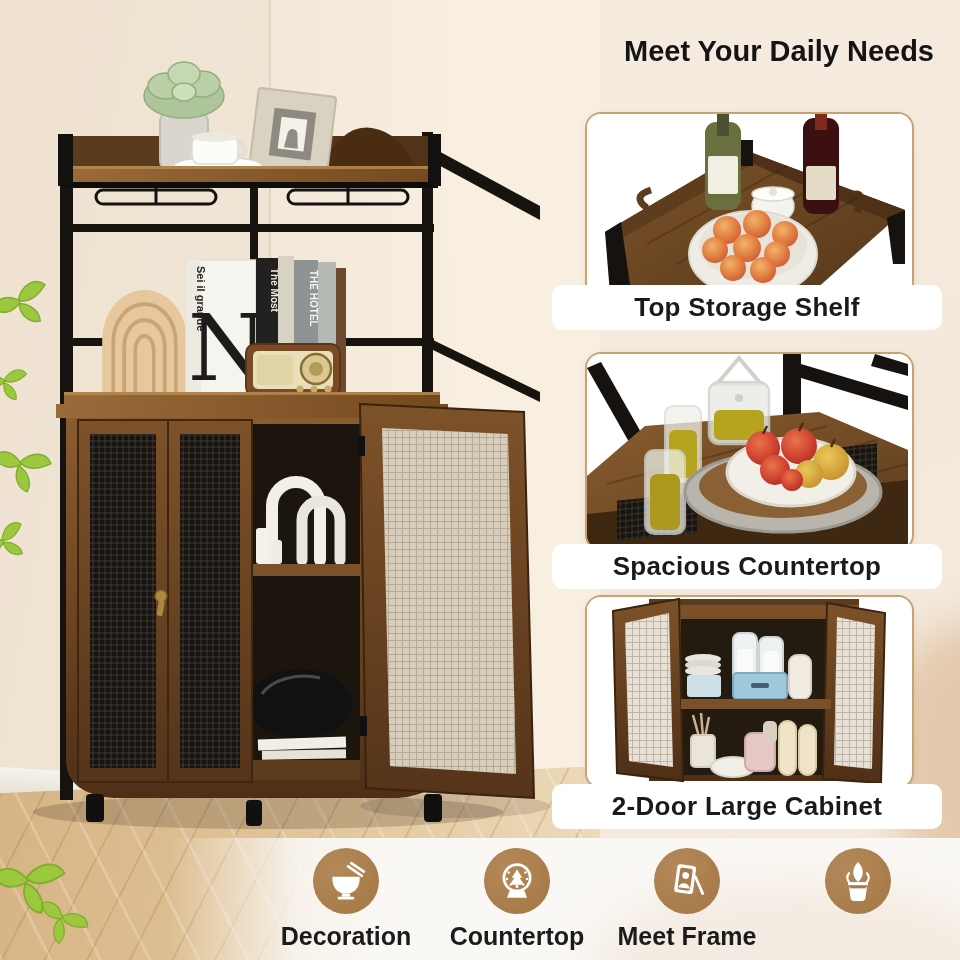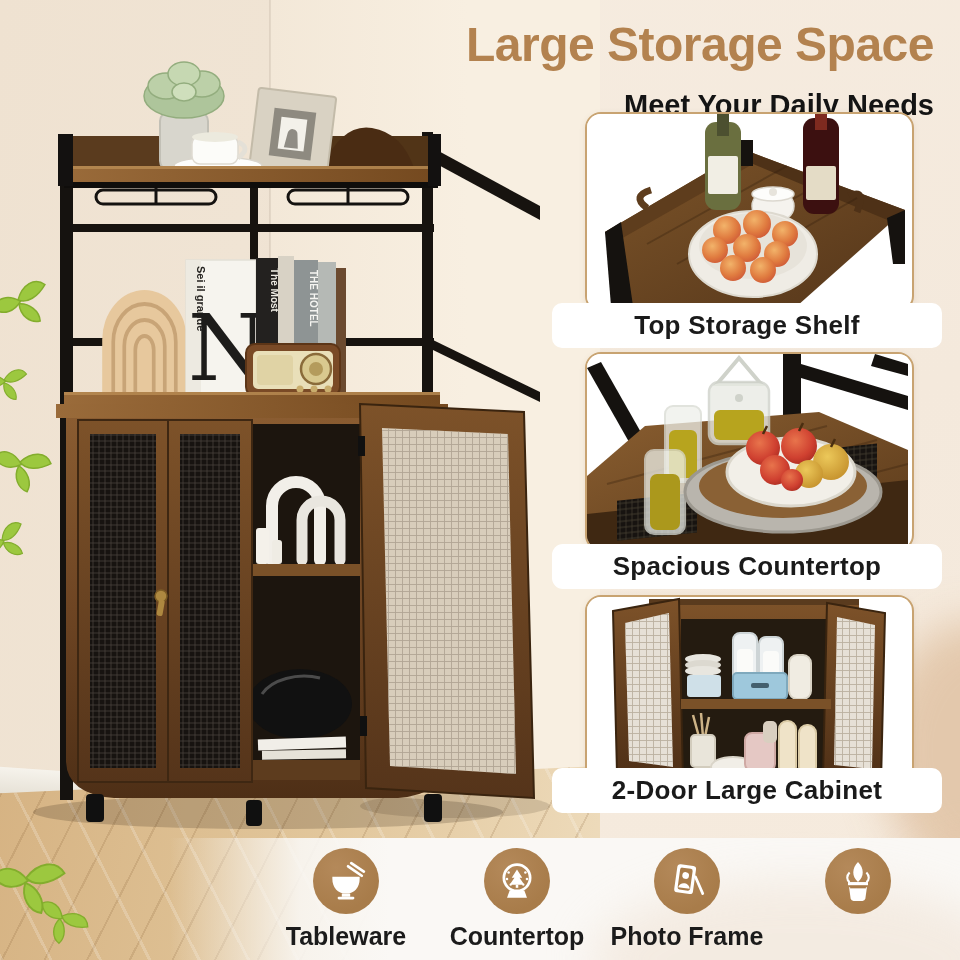--- a/index.html
+++ b/index.html
@@ -36,21 +36,21 @@
 
   
   .card{left:585px;width:325px;background:#fff;border:2px solid #c8a371;border-radius:16px;
         overflow:hidden;box-shadow:0 2px 6px rgba(120,90,50,.10);}
   #card-1{top:112px;height:196px;}
   #card-2{top:352px;height:195px;}
   #card-3{top:595px;height:190px;}
   .card svg{display:block;}
   .caption-strip{left:552px;width:390px;height:45px;background:#fff;border-radius:10px;
         display:flex;align-items:center;justify-content:center;}
-  #strip-1{top:303px;} #strip-2{top:544px;border-radius:11px;} #strip-3{top:768px;}
+  #strip-1{top:285px;} #strip-2{top:544px;border-radius:11px;} #strip-3{top:784px;}
   .caption{font-size:26px;font-weight:600;color:#1a1a1a;letter-spacing:.3px;}
 
   
   .feature{top:848px;width:180px;text-align:center;}
   #feature-1{left:256px;} #feature-2{left:427px;} #feature-3{left:597px;} #feature-4{left:768px;}
   .badge{width:66px;height:66px;border-radius:50%;margin:0 auto;
         background:radial-gradient(circle at 35% 30%,#b4895a,#a87c4a 70%);
         display:flex;align-items:center;justify-content:center;}
   .feature-label{margin-top:8px;font-size:25px;font-weight:600;color:#1b1b1b;}
 
@@ -245,21 +245,20 @@
     <use href="#leaf-cluster" transform="translate(18,300) rotate(-15)"></use>
     <use href="#leaf-cluster" transform="translate(4,380) scale(.75)"></use>
     <use href="#leaf-cluster" transform="translate(20,462) rotate(18)"></use>
     <use href="#leaf-cluster" transform="translate(2,540) scale(.8) rotate(-25)"></use>
     <use href="#leaf-cluster" transform="translate(26,878) scale(1.25) rotate(8)"></use>
     <use href="#leaf-cluster" transform="translate(62,916) scale(.9) rotate(38)"></use>
   </g>
 </svg>
 
 <div id="title-block" class="abs">
-  <div id="heading">Large Storage Space</div>
   <div id="subheading">Meet Your Daily Needs</div>
 </div>
 
 <div id="card-1" class="abs card">
   <svg width="321" height="192" viewBox="0 0 321 192">
     <defs>
       <linearGradient id="c1w" x1="0" y1="0" x2="1" y2="1">
         <stop offset="0" stop-color="#7c5429"></stop>
           <stop offset="1" stop-color="#55361a"></stop>
       </linearGradient>
@@ -458,21 +457,21 @@
     <svg width="42" height="42" viewBox="0 0 40 40">
       <g stroke="#ffffff" stroke-width="2.6" stroke-linecap="round">
         <line x1="22" y1="6" x2="35" y2="15"></line>
         <line x1="25" y1="3" x2="37" y2="11"></line>
       </g>
       <path d="M7,16 h26 v2 c0,8 -5,14 -13,14 c-8,0 -13,-6 -13,-14 Z" fill="#ffffff"></path>
       <rect x="16" y="32" width="8" height="3" fill="#ffffff"></rect>
       <rect x="12" y="35" width="16" height="2.6" rx="1.3" fill="#ffffff"></rect>
     </svg>
   </div>
-  <div class="feature-label">Tableware</div>
+  <div class="feature-label">Decoration</div>
 </div>
 
 <div id="feature-2" class="abs feature">
   <div class="badge">
     <svg width="42" height="42" viewBox="0 0 40 40">
       <circle cx="20" cy="17" r="12.5" fill="none" stroke="#ffffff" stroke-width="2.6"></circle>
       <path d="M20,9 L15,17 h2.6 L13,23.5 h14 L22.4,17 H25 Z" fill="#ffffff"></path>
       <rect x="18.8" y="23.5" width="2.4" height="3" fill="#ffffff"></rect>
       <g fill="#ffffff">
         <circle cx="12" cy="12" r="1.2"></circle>
@@ -493,21 +492,21 @@
     <svg width="42" height="42" viewBox="0 0 40 40">
       <g transform="rotate(8 20 20)">
         <rect x="9" y="5" width="18" height="27" rx="3" fill="#ffffff"></rect>
         <rect x="12" y="8" width="12" height="21" rx="2" fill="#a87c4a"></rect>
         <circle cx="18" cy="15" r="3.2" fill="#ffffff"></circle>
         <path d="M12.5,27 c1,-6 10,-6 11,0 Z" fill="#ffffff"></path>
       </g>
       <line x1="28" y1="16" x2="35" y2="32" stroke="#ffffff" stroke-width="2.6" stroke-linecap="round"></line>
     </svg>
   </div>
-  <div class="feature-label">Photo Frame</div>
+  <div class="feature-label">Meet Frame</div>
 </div>
 
 <div id="feature-4" class="abs feature">
   <div class="badge">
     <svg width="42" height="42" viewBox="0 0 40 40">
       <path d="M20,2 C14,8 14,16 20,21 C26,16 26,8 20,2 Z" fill="#ffffff"></path>
       <g fill="none" stroke="#ffffff" stroke-width="2">
         <path d="M12,12 C9,15 9,19 12,21"></path>
         <path d="M28,12 C31,15 31,19 28,21"></path>
       </g>

